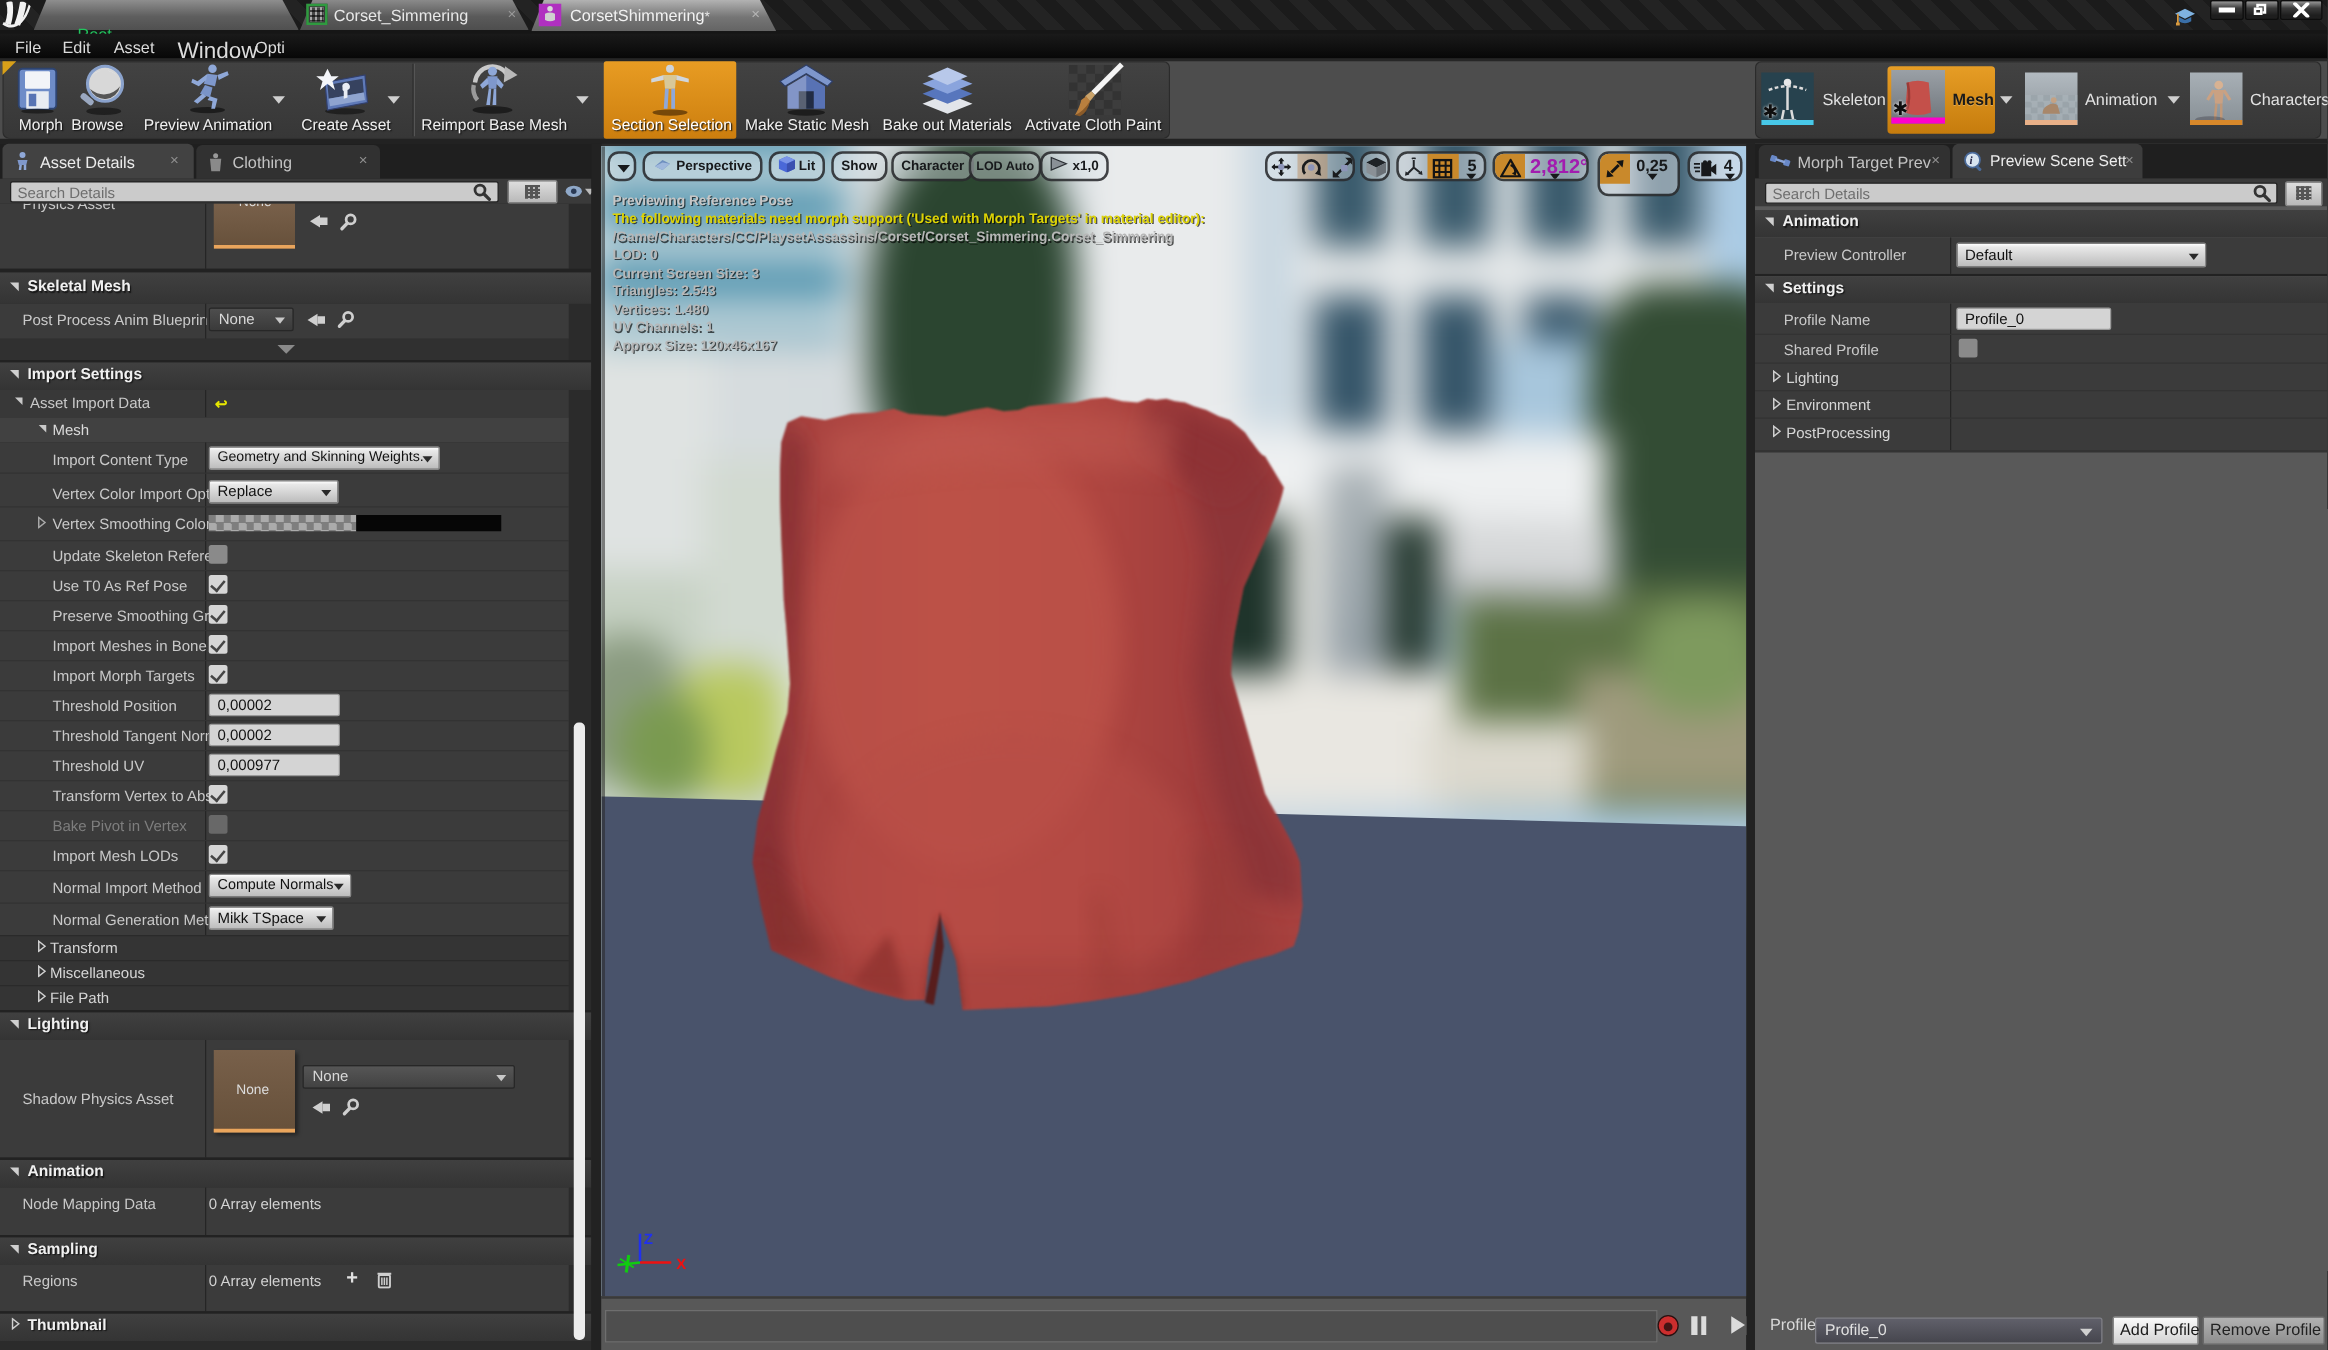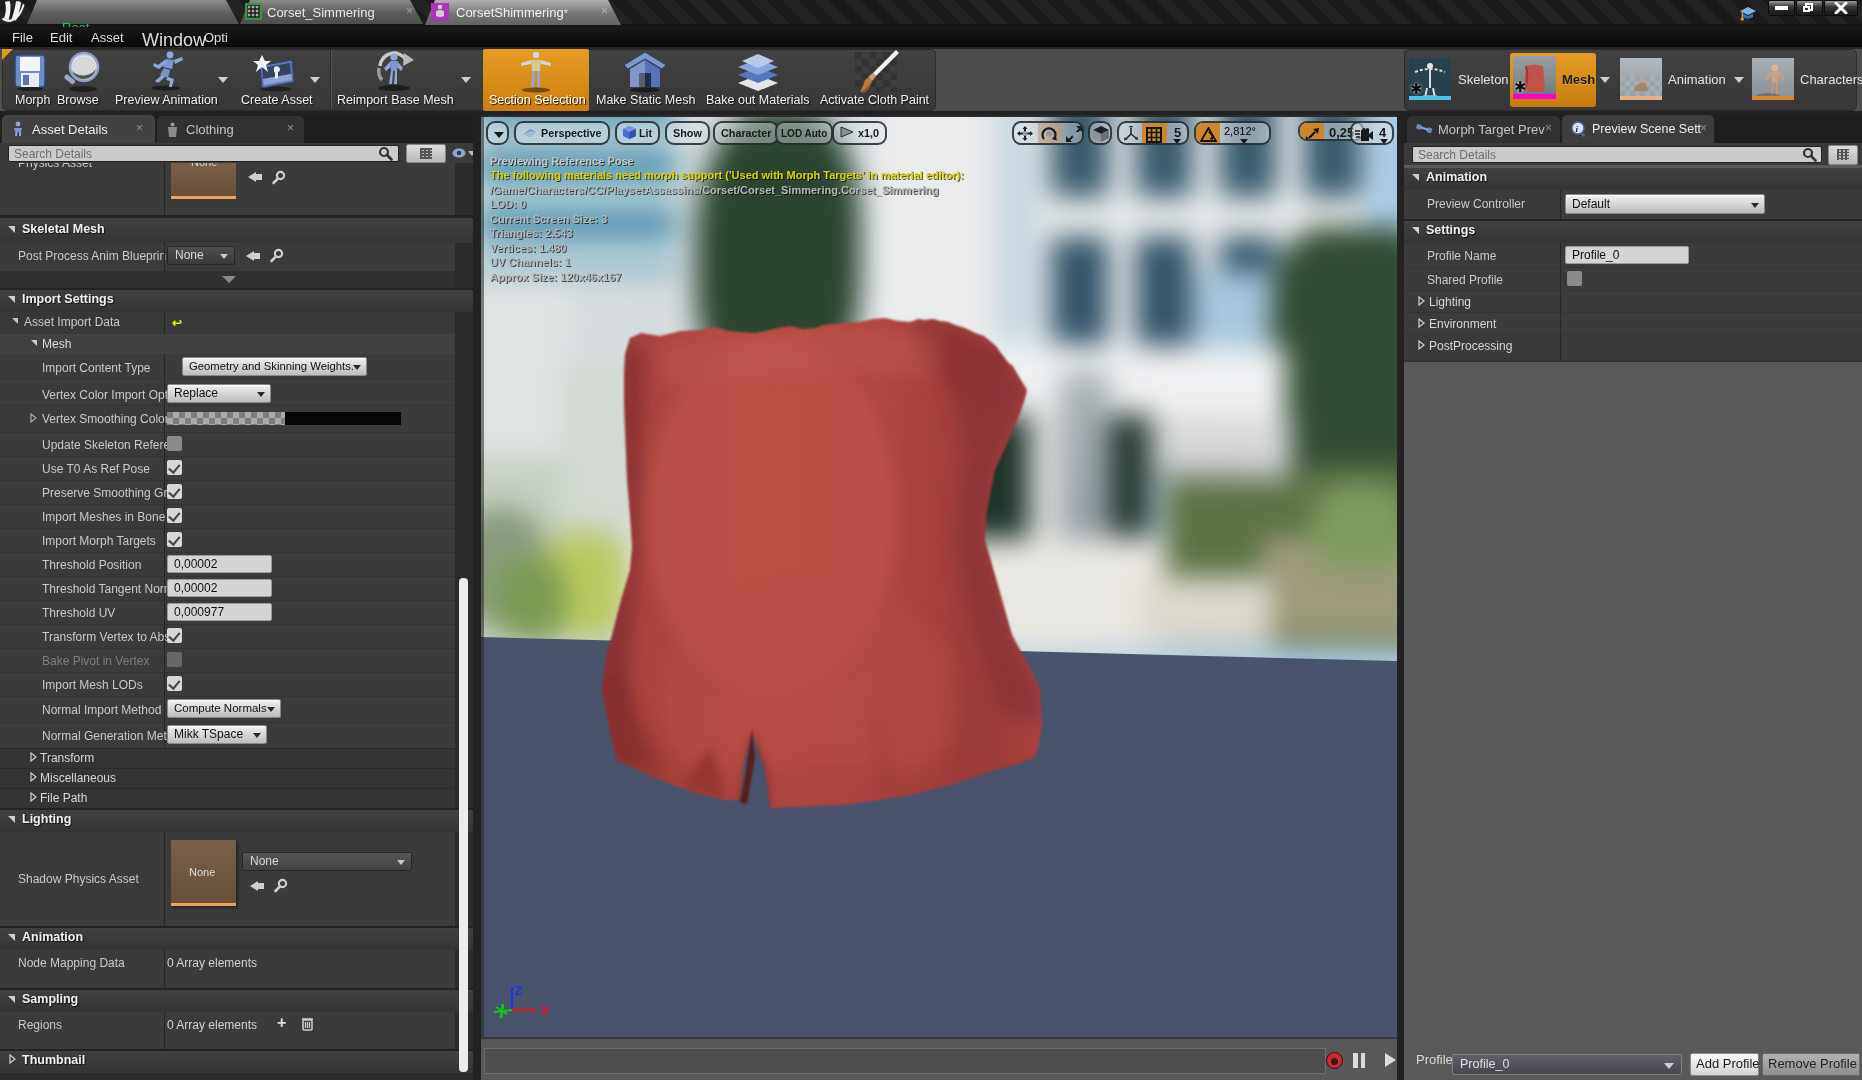--- a/index.html
+++ b/index.html
@@ -307,21 +307,21 @@
  <div class="abs lbl" style="left:24px;top:200px">Asset Import Data</div>
  <div class="abs vline" style="left:164px;top:197px;height:22px"></div>
  <div class="abs" style="left:172px;top:201px;color:#e8e800;font-size:12px;font-weight:bold;transform:scaleX(-1)">↪</div>
  <div class="abs" style="left:0;top:219px;width:455px;height:20px;background:#414141"></div>
  <div class="abs" style="left:31px;top:225px;width:0;height:0;border-top:6px solid #c9c9c9;border-left:6px solid transparent"></div>
  <div class="abs lbl" style="left:42px;top:222px;color:#dadada">Mesh</div>
 
  <div class="abs" style="left:0;top:239px;width:455px;height:394px;background:#3b3b3b"></div>
  <div class="abs vline" style="left:164px;top:239px;height:394px"></div>
  <div class="abs lbl" style="left:42px;top:246px">Import Content Type</div>
- <div class="abs ddl" style="left:182px;top:242px;width:185px;height:19px;font-size:11.3px;overflow:hidden">Geometry and Skinning Weights.<span class="tri-dn"></span></div>
+ <div class="abs ddl" style="left:167px;top:242px;width:185px;height:19px;font-size:11.3px;overflow:hidden">Geometry and Skinning Weights.<span class="tri-dn"></span></div>
  <div class="rowline" style="top:263px"></div>
  <div class="abs lbl" style="left:42px;top:273px">Vertex Color Import Opti</div>
  <div class="abs ddl" style="left:167px;top:269px;width:104px;height:19px">Replace<span class="tri-dn"></span></div>
  <div class="rowline" style="top:290px"></div>
  <svg class="abs" style="left:30px;top:298px" width="7" height="10" viewBox="0 0 7 10">
         <path d="M1 1 L6 5 L1 9 Z" fill="none" stroke="#a8a8a8" stroke-width="1.2"></path>
       </svg>
  <div class="abs lbl" style="left:42px;top:297px">Vertex Smoothing Color</div>
  <div class="abs" style="left:167px;top:297px;width:118px;height:13px;background:repeating-conic-gradient(#ababab 0 25%,#7e7e7e 0 50%) 0 0/12px 12px"></div>
  <div class="abs" style="left:285px;top:297px;width:116px;height:13px;background:#060606"></div>
@@ -598,24 +598,24 @@
   <div class="abs" style="left:55px;top:2px;color:#17191b;font-weight:bold;font-size:13px">5</div>
   <span style="position:absolute;left:54px;top:16px;width:0;height:0;border-left:4px solid transparent;border-right:4px solid transparent;border-top:5px solid #17191b"></span>
  </div>
  <div class="abs" style="left:713px;top:4px;width:77px;height:24px;border:2px solid rgba(22,24,26,0.8);border-radius:9px;background:rgba(225,230,236,0.5);overflow:hidden">
   <div class="abs" style="left:0;top:0;width:24px;height:24px;background:#c9892b"></div>
   <svg class="abs" style="left:4px;top:4px" width="17" height="15" viewBox="0 0 17 15">
           <path d="M8.5 1 L16 14 L1 14 Z" fill="none" stroke="#141414" stroke-width="1.8"></path>
           <path d="M8.5 5 A 6 6 0 0 1 12 12" fill="none" stroke="#141414" stroke-width="1.6"></path>
           <path d="M13.5 9.5 L12.5 13.5 L9.5 11.5 Z" fill="#141414"></path>
         </svg>
-  <div class="abs" style="left:28px;top:2px;color:#000000;font-weight:normal;font-size:11px">2,812°</div>
+  <div class="abs" style="left:28px;top:2px;color:#a21caf;font-weight:bold;font-size:16px">2,812°</div>
   <span style="position:absolute;left:44px;top:16px;width:0;height:0;border-left:4px solid transparent;border-right:4px solid transparent;border-top:5px solid #17191b"></span>
  </div>
- <div class="abs" style="left:817px;top:4px;width:66px;height:20px;border:2px solid rgba(22,24,26,0.8);border-radius:9px;background:rgba(225,230,236,0.5);overflow:hidden">
+ <div class="abs" style="left:797px;top:4px;width:66px;height:36px;border:2px solid rgba(22,24,26,0.8);border-radius:9px;background:rgba(225,230,236,0.5);overflow:hidden">
   <div class="abs" style="left:0;top:0;width:24px;height:24px;background:#c9892b"></div>
   <svg class="abs" style="left:5px;top:5px" width="14" height="14" viewBox="0 0 14 14">
           <path d="M4 10 L10 4" stroke="#141414" stroke-width="2.4"></path>
           <path d="M14 0 L13 6 L8 1 Z M0 14 L6 13 L1 8 Z" fill="#141414"></path>
         </svg>
   <div class="abs" style="left:29px;top:2px;color:#17191b;font-weight:bold;font-size:13px">0,25</div>
   <span style="position:absolute;left:38px;top:16px;width:0;height:0;border-left:4px solid transparent;border-right:4px solid transparent;border-top:5px solid #17191b"></span>
  </div>
  <div class="abs" style="left:869px;top:4px;width:44px;height:24px;border:2px solid rgba(22,24,26,0.8);border-radius:9px;background:rgba(225,230,236,0.5)">
   <svg class="abs" style="left:3px;top:5px" width="20" height="14" viewBox="0 0 20 14">

